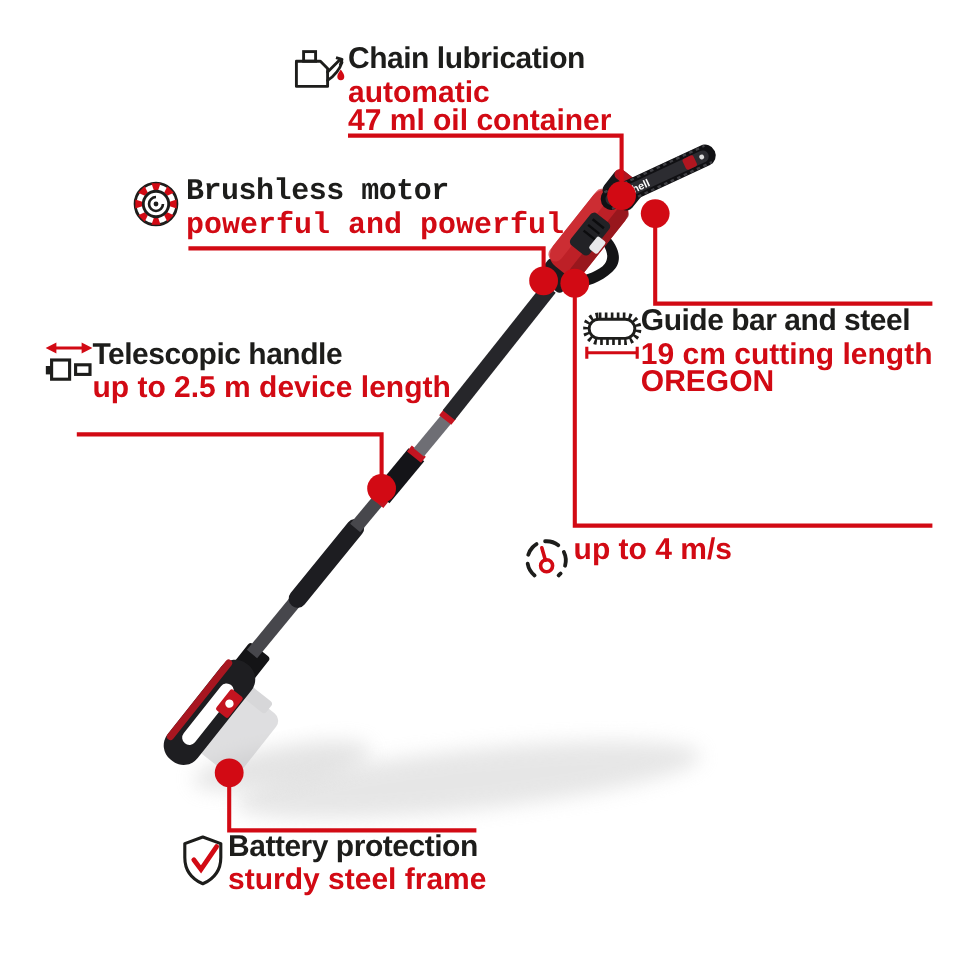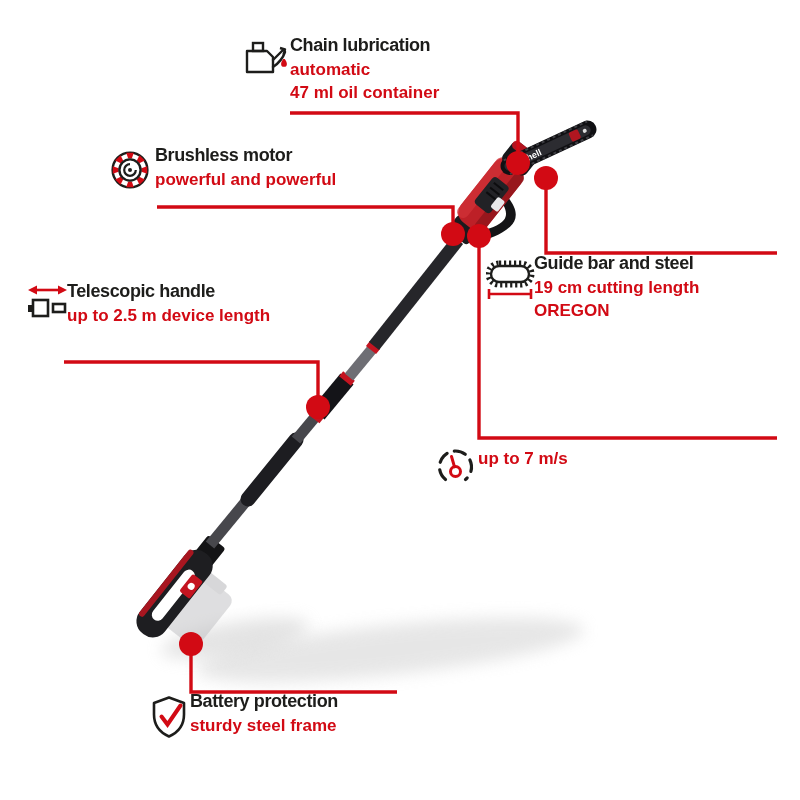--- a/index.html
+++ b/index.html
@@ -4,23 +4,23 @@
 <style>
   :root{ --accent:#d20a14; --ink:#1d1d1b; }
   html,body{margin:0;padding:0;background:#fff;}
   .stage{position:relative;width:800px;height:800px;background:#fff;overflow:hidden;
          font-family:"Liberation Sans",sans-serif;}
   svg.overlay{position:absolute;left:0;top:0;}
   .conn{stroke:var(--accent);stroke-width:3.4;fill:none;}
   .dot{fill:var(--accent);}
   .callout{position:absolute;z-index:2;}
   .co-icon{position:absolute;left:0;}
-  .co-title{font-weight:700;font-size:18px;line-height:1.08;color:var(--ink);
+  .co-title{font-weight:700;font-size:25px;line-height:1.08;color:var(--ink);
             letter-spacing:-0.4px;white-space:nowrap;}
-  .co-sub{font-weight:700;font-size:17px;line-height:23px;color:var(--accent);
+  .co-sub{font-weight:700;font-size:25px;line-height:23px;color:var(--accent);
           margin-top:3px;white-space:nowrap;}
   .ink-s{stroke:var(--ink);fill:none;}
   .acc-f{fill:var(--accent);}
   .acc-s{stroke:var(--accent);fill:none;}
 </style>
 </head>
 <body>
 
 <div class="stage">
 
@@ -135,29 +135,29 @@
           <path d="M16.2 2.8 L23.8 2.8 L21.8 8.6 L18.2 8.6 Z" transform="rotate(180 20 20)"></path>
           <path d="M16.2 2.8 L23.8 2.8 L21.8 8.6 L18.2 8.6 Z" transform="rotate(225 20 20)"></path>
           <path d="M16.2 2.8 L23.8 2.8 L21.8 8.6 L18.2 8.6 Z" transform="rotate(270 20 20)"></path>
           <path d="M16.2 2.8 L23.8 2.8 L21.8 8.6 L18.2 8.6 Z" transform="rotate(315 20 20)"></path>
         </g>
         <circle class="ink-s" cx="20" cy="20" r="10.6" stroke-width="2.4"></circle>
         <path class="ink-s" d="M20 14.2 A5.8 5.8 0 1 0 25.8 20" stroke-width="2.2"></path>
         <circle cx="20" cy="20" r="2" fill="#1d1d1b"></circle>
       </svg>
     </span>
-    <div class="co-text" style="margin-left:45px;">
+    <div class="co-text" style="margin-left:45px;font-family:Liberation Mono, monospace;">
       <div class="co-title">Brushless motor</div>
       <div class="co-sub">
         <div>powerful and powerful</div>
       </div>
     </div>
   </div>
 
-  <div class="callout" style="left:28px;top:282px;">
+  <div class="callout" style="left:38px;top:282px;">
     <span class="co-icon" style="top:3px;">
       <svg width="39" height="34" viewBox="0 0 39 34">
         <line class="acc-s" x1="6" y1="5" x2="33" y2="5" stroke-width="2.6"></line>
         <path class="acc-f" d="M0 5 L9 0.5 L9 9.5 Z"></path>
         <path class="acc-f" d="M39 5 L30 0.5 L30 9.5 Z"></path>
         <rect x="0" y="20" width="4" height="7" fill="#1d1d1b"></rect>
         <rect class="ink-s" x="5" y="15" width="15" height="16" stroke-width="2.6"></rect>
         <rect class="ink-s" x="25" y="19" width="12" height="8" stroke-width="2.6"></rect>
       </svg>
     </span>
@@ -191,21 +191,21 @@
   <div class="callout" style="left:436px;top:444px;">
     <span class="co-icon" style="top:4px;">
       <svg width="40" height="38" viewBox="0 0 40 38">
         <path class="ink-s" d="M9.5 31.5 A16 16 0 1 1 29.5 31.5" stroke-width="3.2" stroke-dasharray="11.5 7.5" stroke-linecap="round"></path>
         <circle class="acc-s" cx="19.5" cy="23.5" r="5" stroke-width="3"></circle>
         <line class="acc-s" x1="18.5" y1="18.8" x2="15.5" y2="8.5" stroke-width="3" stroke-linecap="round"></line>
       </svg>
     </span>
     <div class="co-text" style="margin-left:42px;">
       <div class="co-sub">
-        <div>up to 7 m/s</div>
+        <div>up to 4 m/s</div>
       </div>
     </div>
   </div>
 
   <div class="callout" style="left:151px;top:692px;">
     <span class="co-icon" style="top:3px;">
       <svg width="38" height="44" viewBox="0 0 38 44">
         <path class="ink-s" d="M18 2.5 L33 8 V19.5 C33 30.5 27 37.5 18 41.5 C9 37.5 3 30.5 3 19.5 V8 Z" stroke-width="2.6" stroke-linejoin="round"></path>
         <path class="acc-s" d="M10.5 21.5 L16.5 29.5 L29.5 10.5" stroke-width="4" stroke-linecap="round"></path>
       </svg>

